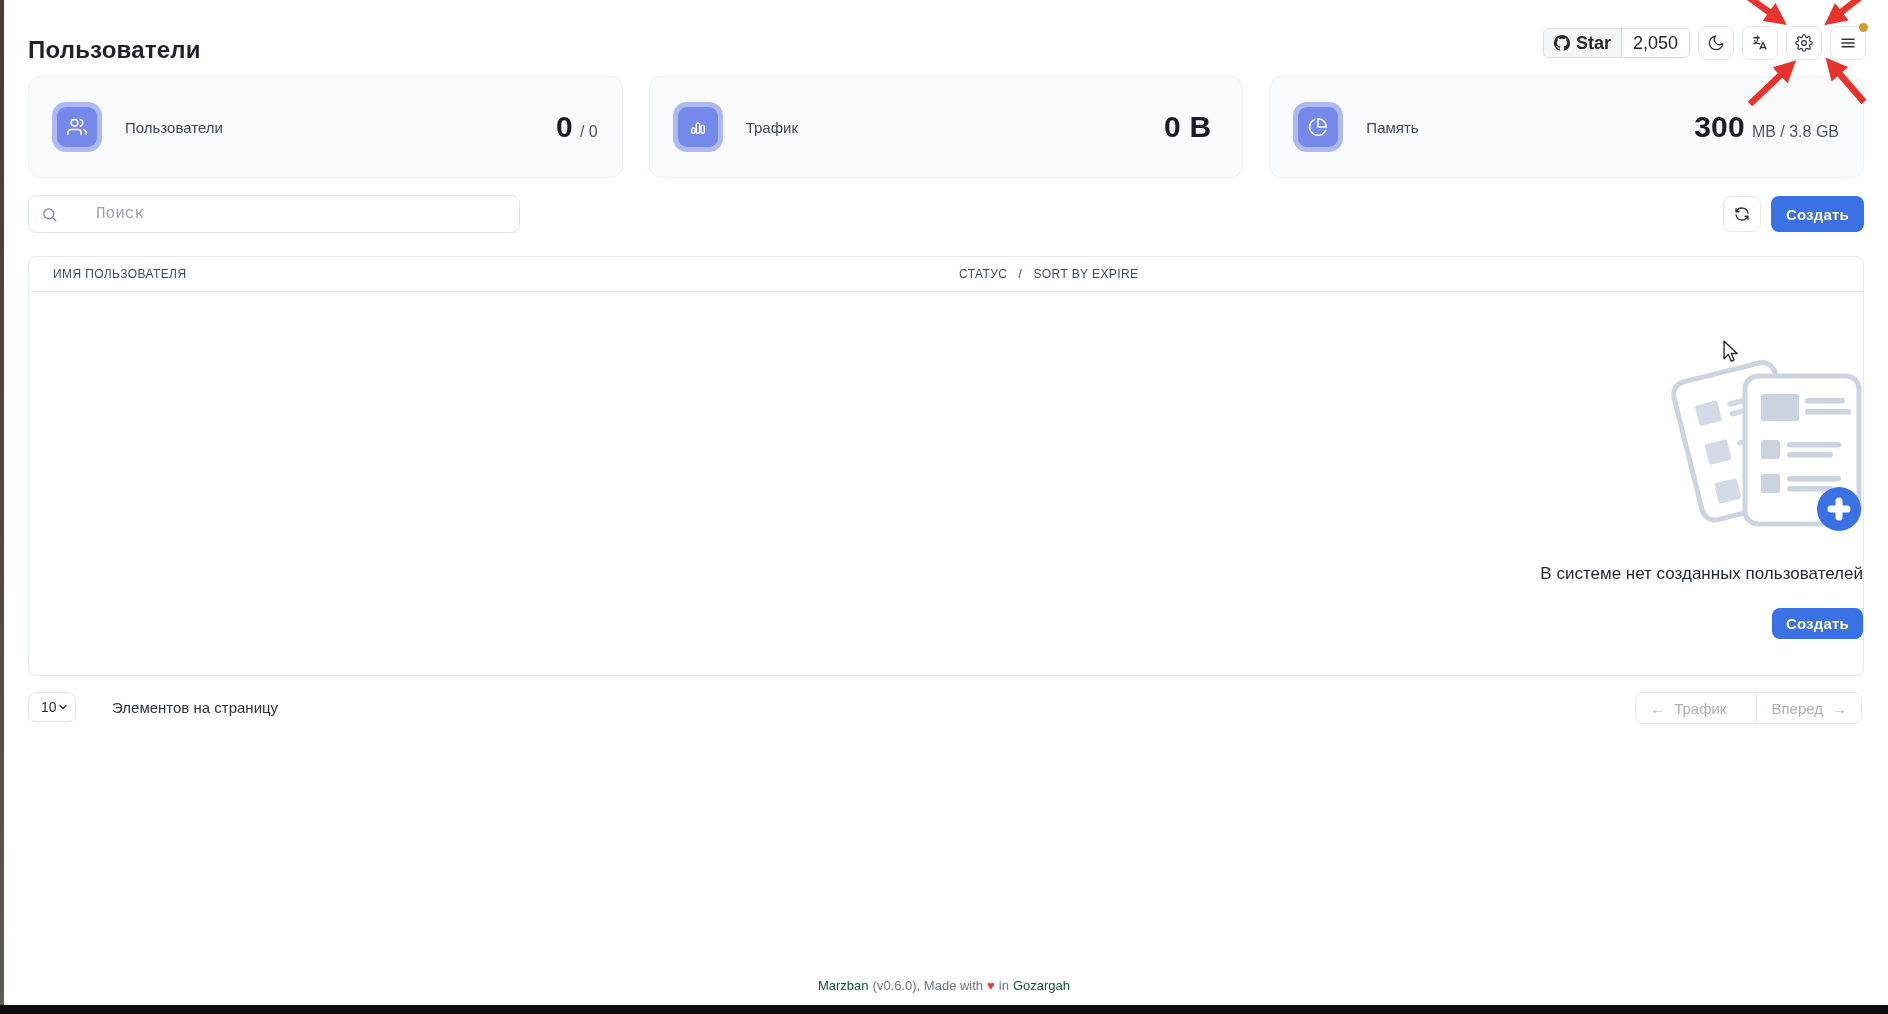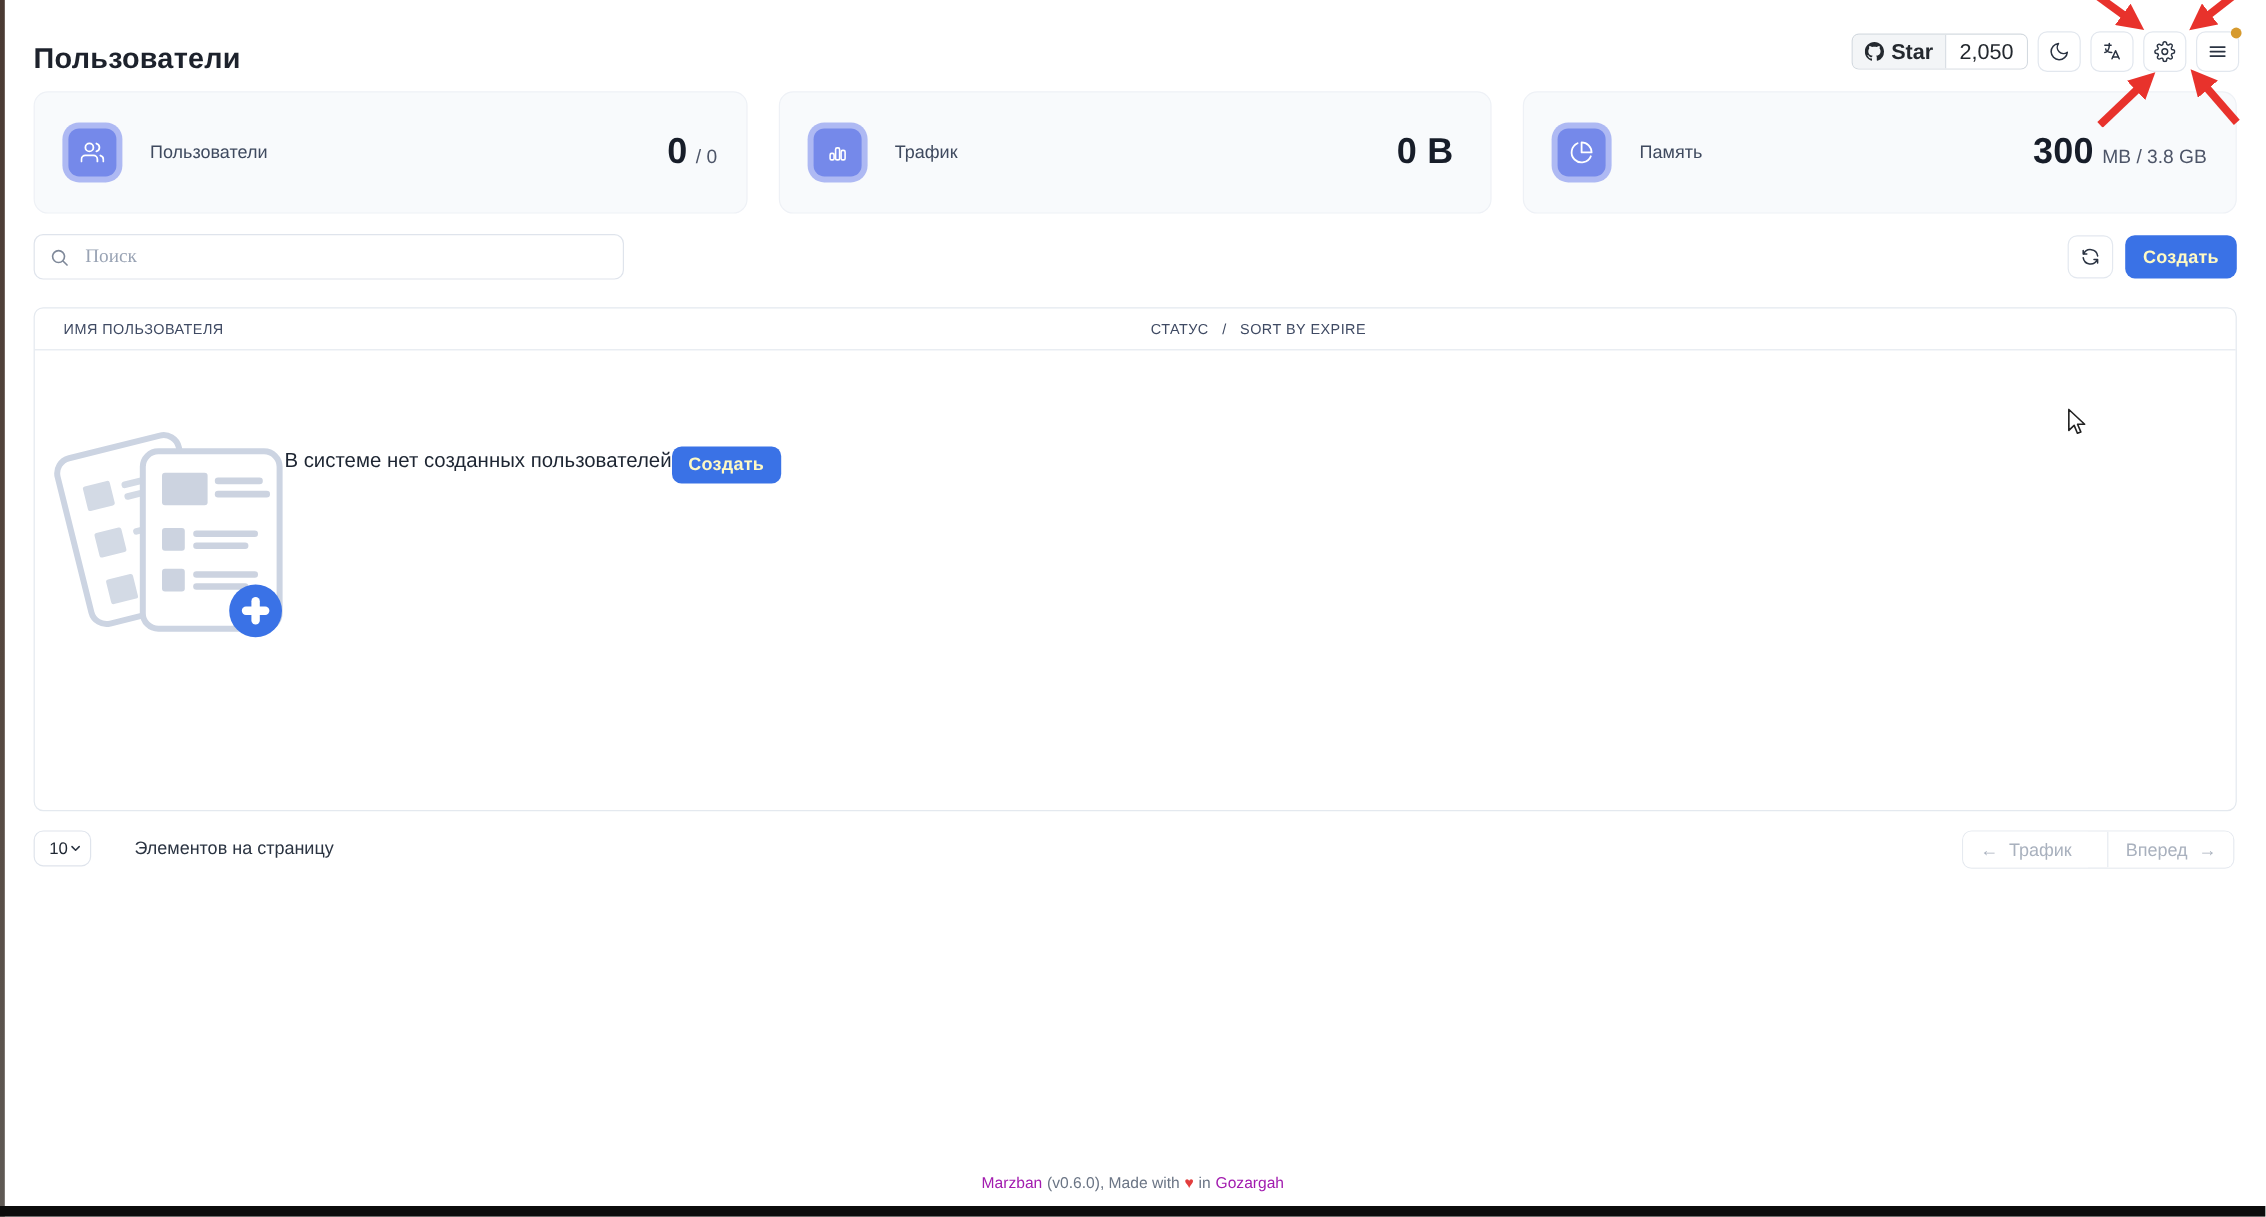--- a/index.html
+++ b/index.html
@@ -32,45 +32,45 @@
   .stats{position:absolute;left:28px;top:76px;width:1836px;display:flex;gap:26px;}
   .stat-card{flex:1;height:102px;background:#f8fafc;border:1px solid #eef1f6;border-radius:12px;display:flex;align-items:center;padding:0 24px;box-sizing:border-box;}
   .stat-icon{width:40px;height:40px;border-radius:9px;background:#7589ea;box-shadow:0 0 0 5px #aeb9f3;display:flex;align-items:center;justify-content:center;color:#fff;margin-left:4px;flex:0 0 auto;}
   .stat-label{margin-left:28px;font-size:15px;color:#3f4a5f;}
   .stat-value{margin-left:auto;display:flex;align-items:baseline;gap:7px;white-space:nowrap;}
   .stat-big{font-size:30px;font-weight:700;color:#171d29;letter-spacing:.2px;}
   .stat-suffix{font-size:16px;color:#4d5568;}
 
   
   .search-box{position:absolute;left:28px;top:195px;width:492px;height:38px;border:1px solid #dfe4ec;border-radius:8px;display:flex;align-items:center;gap:11px;padding:0 12px;box-sizing:border-box;background:#fff;}
-  .search-box input{border:none;outline:none;flex:1;font-size:16px;color:#2b3442;font-family:Liberation Serif, serif;background:transparent;}
+  .search-box input{border:none;outline:none;flex:1;font-size:16px;color:#2b3442;font-family:Liberation Mono, monospace;background:transparent;margin-left:25px;}
   .search-box input::placeholder{color:#99a3b4;}
   .toolbar-right{position:absolute;top:196px;right:24px;display:flex;gap:10px;align-items:center;}
   .refresh-btn{width:38px;height:36px;border:1px solid #e3e8ef;border-radius:8px;background:#fff;display:flex;align-items:center;justify-content:center;color:#2a3342;cursor:pointer;padding:0;}
   .btn-primary{height:36px;border:none;border-radius:8px;background:#3a72e6;color:#fef9c3;font-size:15px;font-weight:700;padding:0 15px;font-family:inherit;cursor:pointer;letter-spacing:.2px;}
 
   
   .table-card{position:absolute;left:28px;top:256px;width:1836px;height:420px;border:1px solid #e4e9ef;border-radius:8px;box-sizing:border-box;background:#fff;}
   .thead{display:grid;grid-template-columns:906px 348px 1fr;height:34px;border-bottom:1px solid #e4e9ef;align-items:center;}
   .th{padding-left:24px;font-size:12px;font-weight:400;color:#3f4a63;letter-spacing:.4px;cursor:pointer;white-space:nowrap;}
-  .tbody{height:385px;display:flex;flex-direction:row;align-items:flex-start;padding-top:56px;box-sizing:border-box;}
+  .tbody{height:385px;display:flex;flex-direction:column;align-items:flex-end;padding-top:56px;box-sizing:border-box;}
   .empty-msg{margin-top:26px;font-size:17px;font-weight:500;color:#1d2532;}
   .empty-create{margin-top:24px;height:31px;font-size:15px;padding:0 14px;}
 
   
   .page-size{position:absolute;left:28px;top:692px;width:48px;height:30px;border:1px solid #dfe4ec;border-radius:8px;display:flex;align-items:center;justify-content:space-between;padding:0 9px 0 12px;box-sizing:border-box;cursor:pointer;background:#fff;}
   .page-size-value{font-size:14px;color:#1f2733;}
   .per-page-label{position:absolute;left:112px;top:699px;font-size:15px;color:#2b3442;}
   .pager{position:absolute;right:26px;top:692px;display:flex;height:30px;border:1px solid #e6eaf0;border-radius:8px;overflow:hidden;background:#fff;}
   .pager-btn{display:flex;align-items:center;gap:9px;padding:0 14px;font-size:15px;color:#a9b1be;background:#fff;border:none;font-family:inherit;cursor:default;}
   .pager-btn + .pager-btn{border-left:1px solid #e6eaf0;margin-left:16px;}
 
   
   .footer{position:absolute;left:0;top:978px;width:1888px;display:flex;justify-content:center;align-items:center;gap:4px;font-size:13px;color:#6b7585;}
-  .footer a{color:#a21caf;text-decoration:none;cursor:pointer;}
+  .footer a{color:#14532d;text-decoration:none;cursor:pointer;}
   .footer .heart{color:#e23d3d;font-size:13px;}
 
   .cursor{position:absolute;left:1722px;top:340px;z-index:70;pointer-events:none;}
 </style>
 </head>
 <body>
 
 <div>
   <div class="left-strip"></div>
   <div class="bottom-strip"></div>

